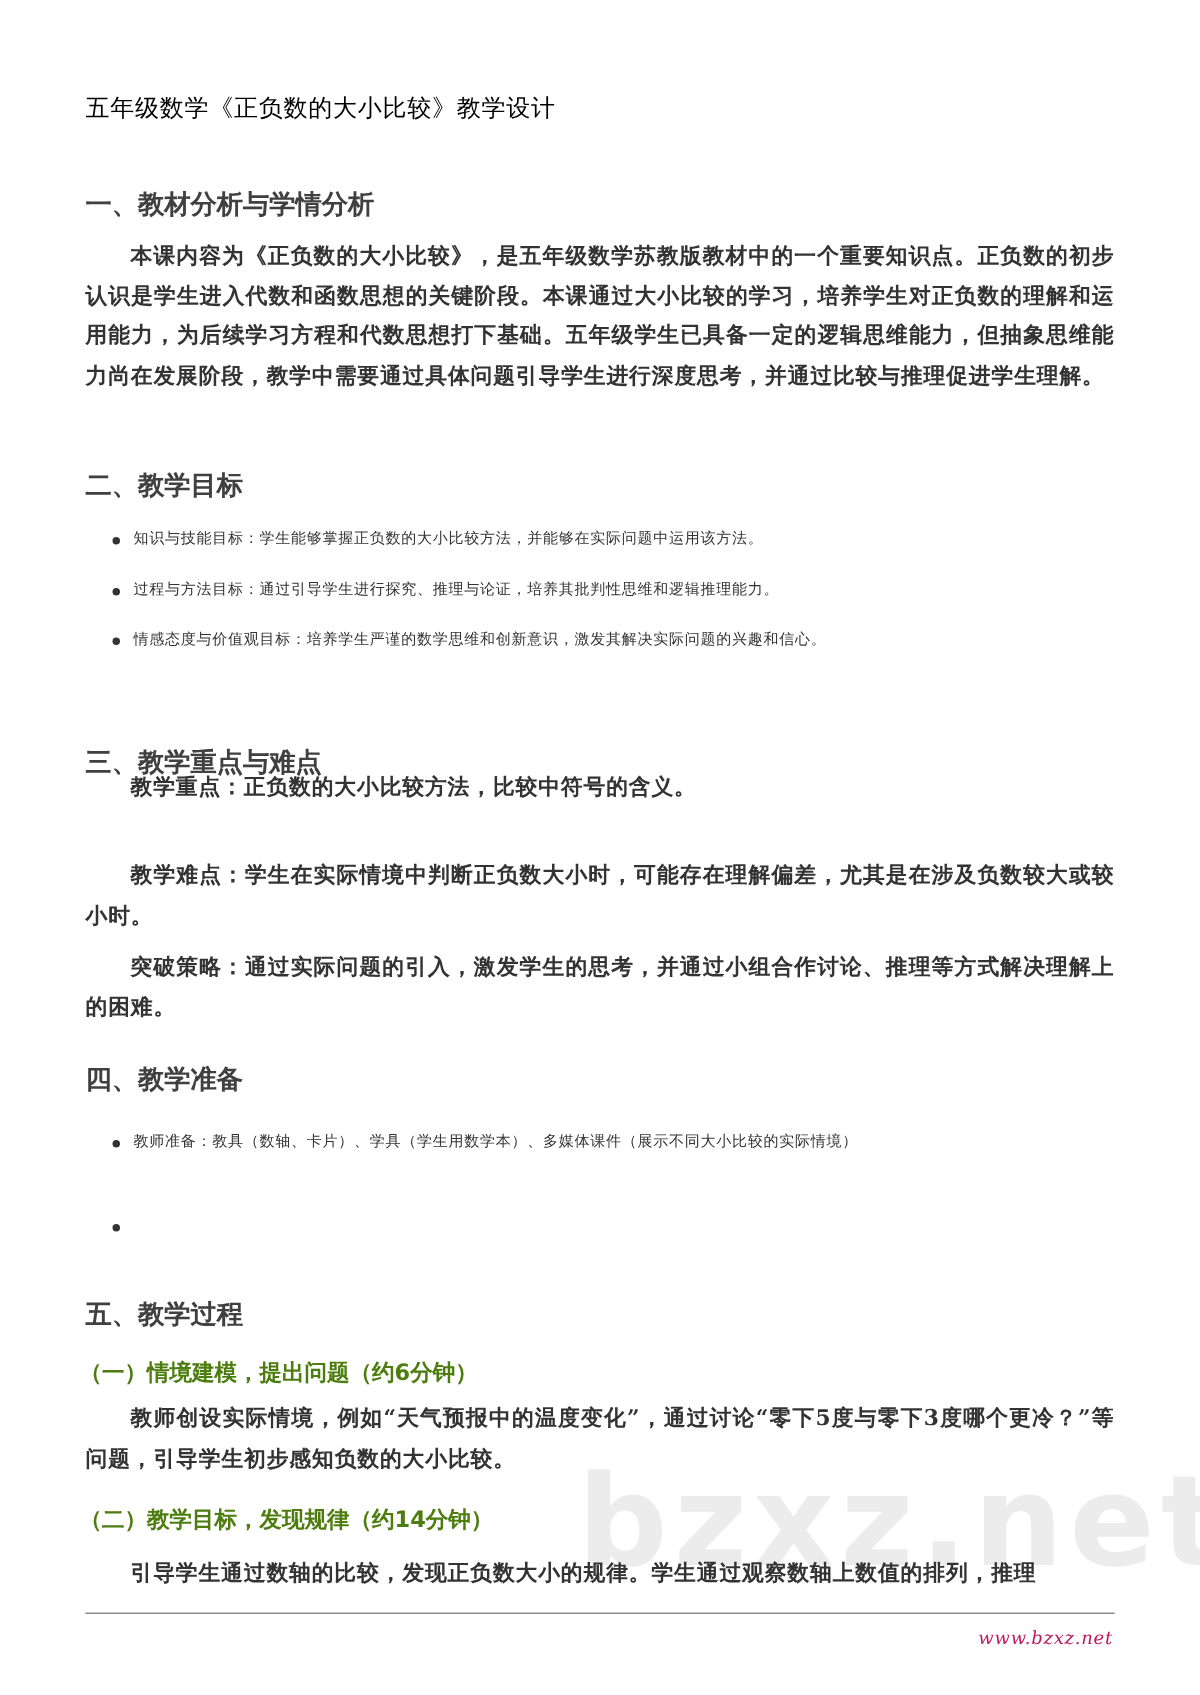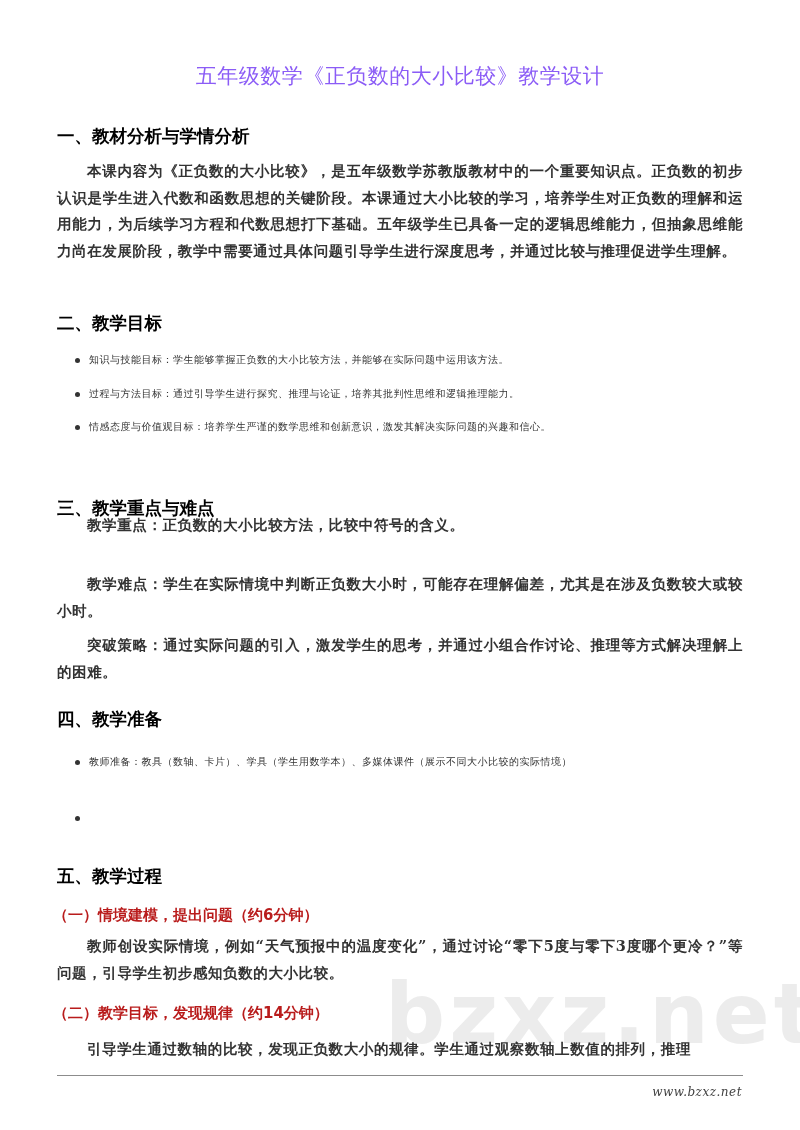--- a/index.html
+++ b/index.html
@@ -3,33 +3,33 @@
   <meta charset="utf-8">
   <style>
     html, body { margin: 0; padding: 0; background: #ffffff; }
     body {
       width: 800px; height: 1130px; position: relative; overflow: hidden;
       font-family: "DejaVu Serif", "Liberation Serif", serif;
       color: #2a2a2a;
     }
     .page { position: absolute; left: 57px; top: 0; width: 686px; }
     .title {
-      position: absolute; left: 0; top: 62px; width: 686px; text-align: center;
+      position: absolute; left: 0; top: 62px; width: 686px; text-align: left;
       font-family: "DejaVu Sans", "Liberation Sans", sans-serif;
-      font-size: 21px; color: #8b5cf6; letter-spacing: 0.5px;
+      font-size: 16px; color: #000000; letter-spacing: 0.5px;
     }
     .h1 {
       position: absolute; left: 0;
       font-family: "DejaVu Sans", "Liberation Sans", sans-serif;
-      font-weight: bold; font-size: 17.5px; color: #000000;
+      font-weight: bold; font-size: 17.5px; color: #404040;
     }
     .h2 {
       position: absolute; left: -4px;
       font-family: "DejaVu Sans", "Liberation Sans", sans-serif;
-      font-weight: bold; font-size: 15px; color: #b91c1c;
+      font-weight: bold; font-size: 15px; color: #4d7c0f;
     }
     .para {
       position: absolute; left: 0; width: 686px;
       font-size: 14.5px; line-height: 26.5px; color: #333;
       text-indent: 30px; text-align: justify; letter-spacing: 0.6px; font-weight: bold;
     }
     .bullet {
       position: absolute; left: 16px; width: 670px;
       font-size: 10px; line-height: 26.5px; color: #333; letter-spacing: 0.5px;
       padding-left: 16px; box-sizing: border-box;
@@ -38,21 +38,21 @@
       position: absolute; left: 2px; top: 11px; width: 5px; height: 5px;
       background: #333; border-radius: 50%;
     }
     .footer-line {
       position: absolute; left: 57px; top: 1075px; width: 686px; height: 1px;
       background: #8c8c8c;
     }
     .footer-text {
       position: absolute; right: 58px; top: 1085px;
       font-family: "DejaVu Serif", "Liberation Serif", serif; font-style: italic;
-      font-size: 12px; color: #404040; letter-spacing: 0.5px;
+      font-size: 12px; color: #be185d; letter-spacing: 0.5px;
     }
     .watermark {
       position: absolute; left: 385px; top: 972px;
       font-family: "DejaVu Sans", "Liberation Sans", sans-serif; font-weight: bold;
       font-size: 84px; color: rgba(200,200,200,0.35); letter-spacing: 4px;
       pointer-events: none; line-height: 1;
     }
   </style>
 </head>
 <body>

